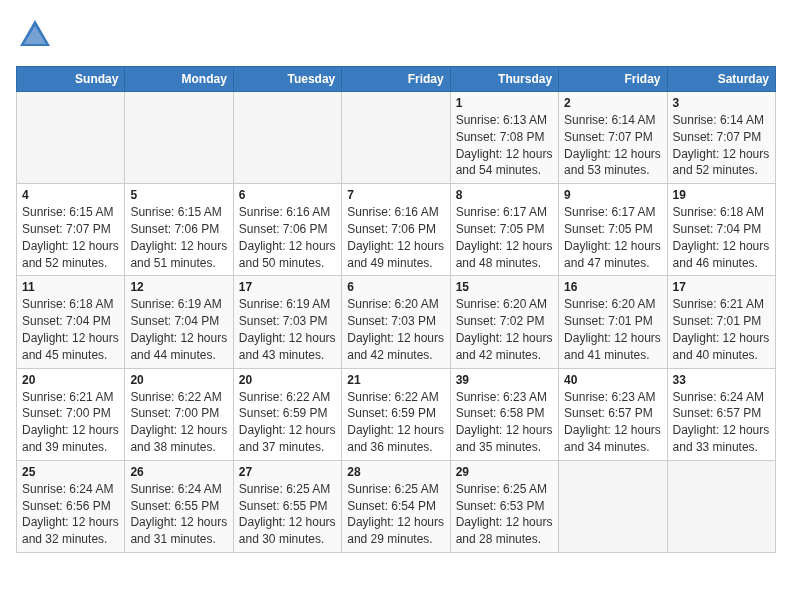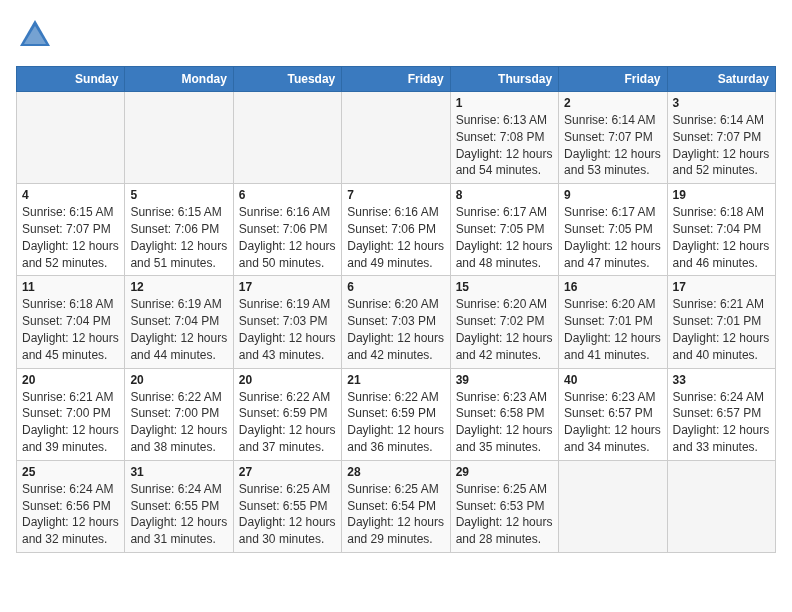--- a/index.html
+++ b/index.html
@@ -283,21 +283,21 @@
         </td>
       </tr>
       <tr>
         <td>
           <div class="day-num">25</div>
           <div class="day-info" style="white-space: pre-line;">Sunrise: 6:24 AM
 Sunset: 6:56 PM
 Daylight: 12 hours and 32 minutes.</div>
         </td>
         <td>
-          <div class="day-num">31</div>
+          <div class="day-num">26</div>
           <div class="day-info" style="white-space: pre-line;">Sunrise: 6:24 AM
 Sunset: 6:55 PM
 Daylight: 12 hours and 31 minutes.</div>
         </td>
         <td>
           <div class="day-num">27</div>
           <div class="day-info" style="white-space: pre-line;">Sunrise: 6:25 AM
 Sunset: 6:55 PM
 Daylight: 12 hours and 30 minutes.</div>
         </td>

